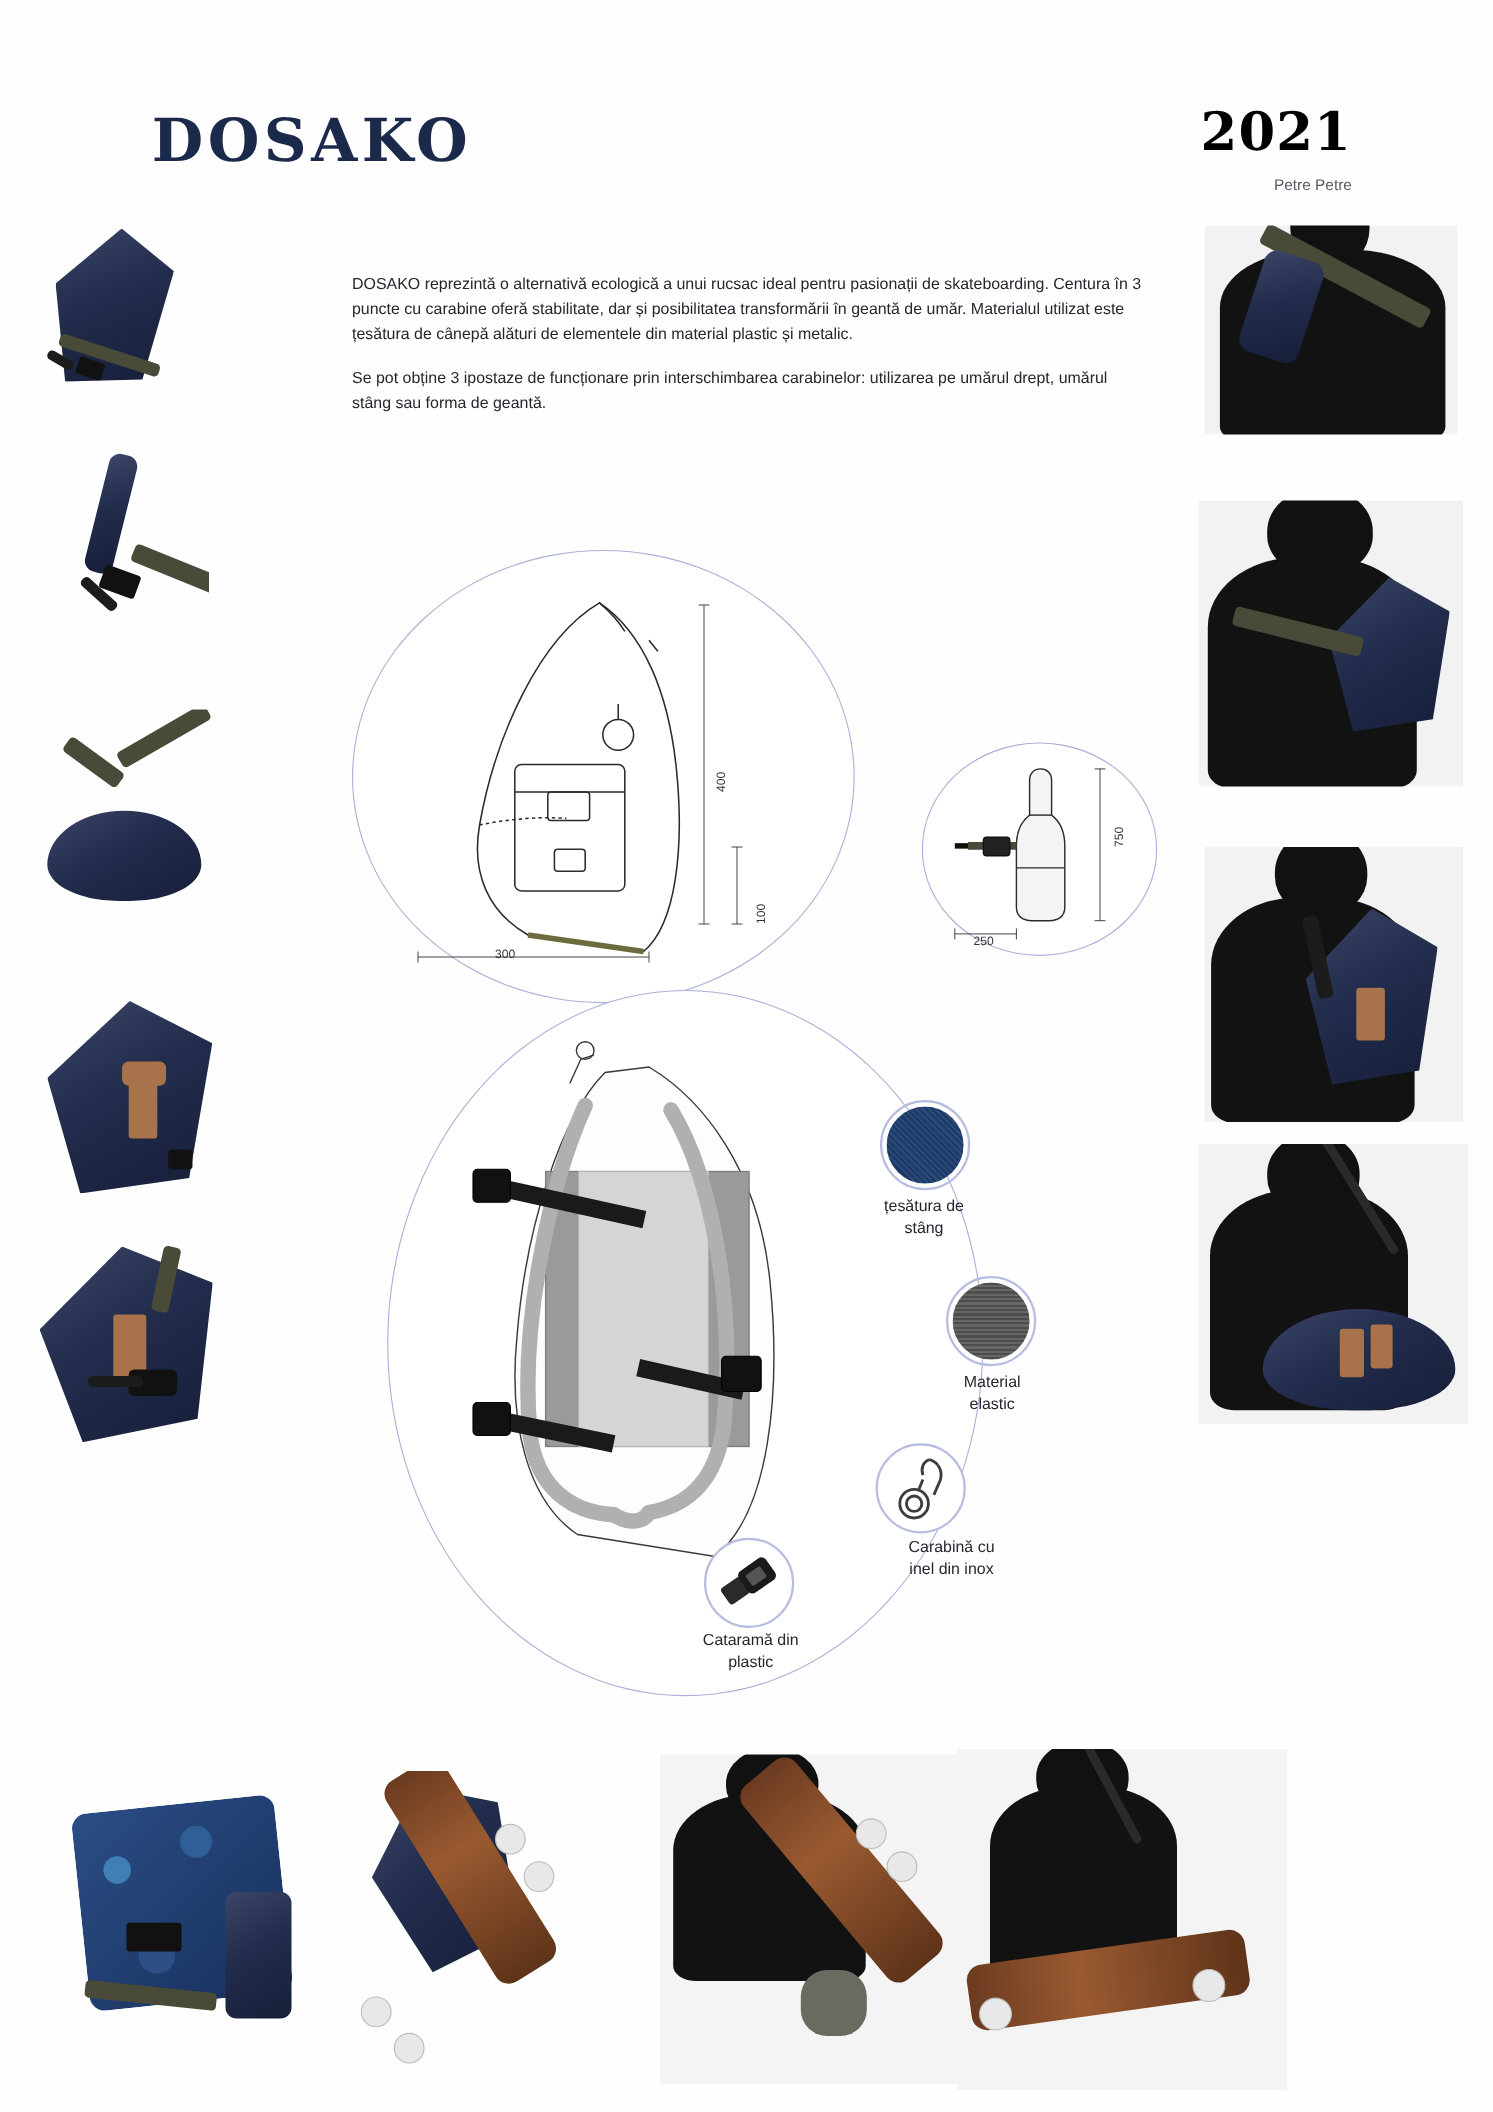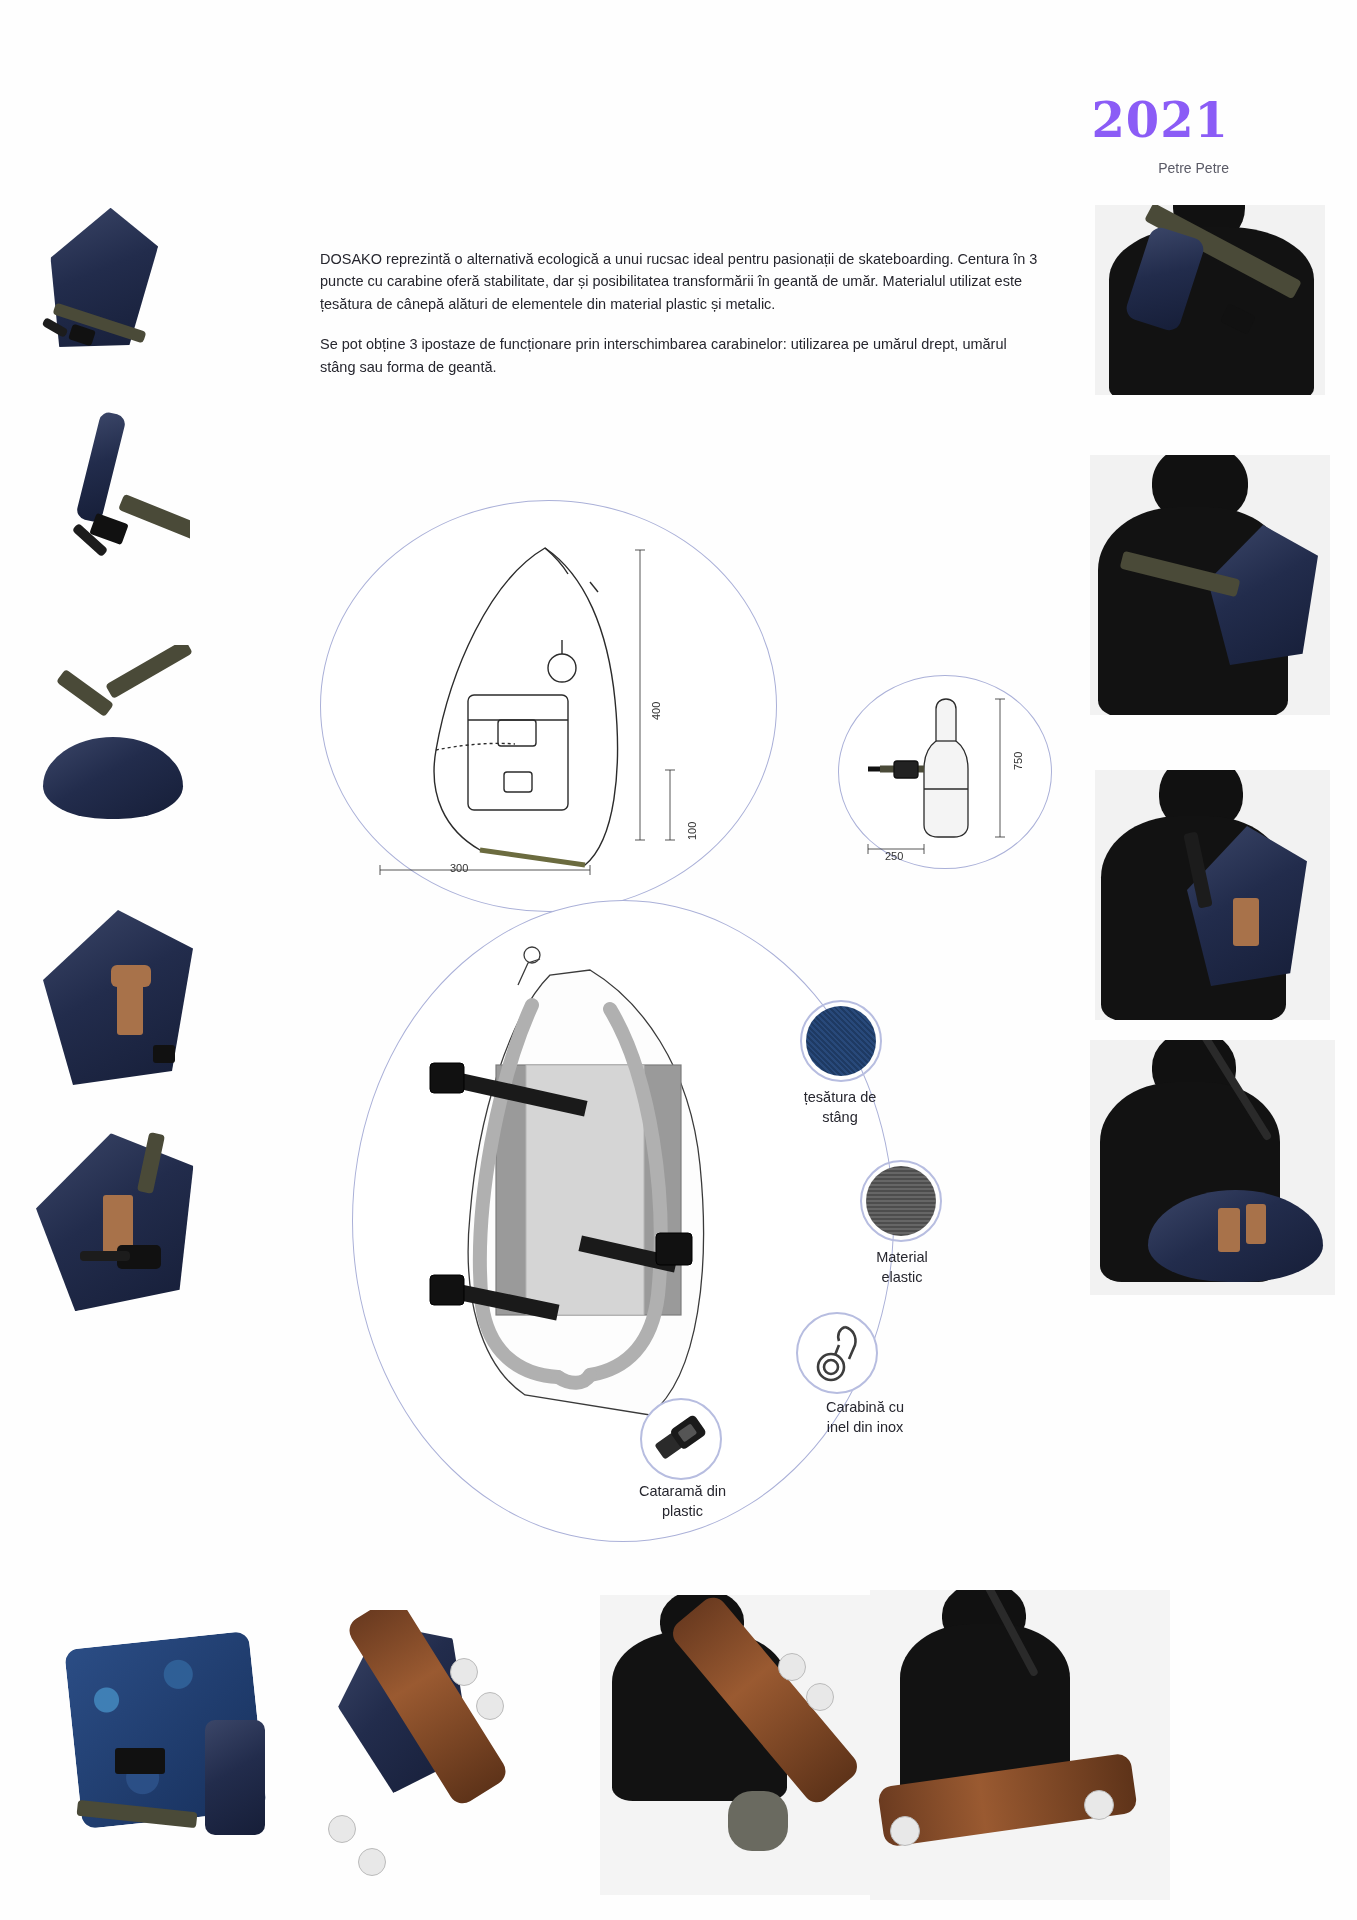--- a/index.html
+++ b/index.html
@@ -33,21 +33,21 @@
     color: #1b2a4a;
   }
   .year {
     position: absolute;
     right: 128px;
     top: 92px;
     font-family: "DejaVu Serif", serif;
     font-weight: 700;
     font-size: 48px;
     letter-spacing: 1px;
-    color: #8b5cf6;
+    color: #000000;
     text-align: right;
   }
   .author {
     position: absolute;
     right: 128px;
     top: 160px;
     font-size: 14px;
     color: #5a5a66;
     text-align: right;
     width: 220px;
@@ -181,20 +181,21 @@
     color: #333;
     font-family: "Liberation Sans", sans-serif;
   }
   .rot90 { transform: rotate(-90deg); transform-origin: left top; }
 </style>
 </head>
 <body>
 
 <div class="page">
 
+  <div class="brand">DOSAKO</div>
   <div class="year">2021</div>
   <div class="author">Petre Petre</div>
 
   <div class="desc">
     <p>DOSAKO reprezintă o alternativă ecologică a unui rucsac ideal pentru pasionații de skateboarding. Centura în 3 puncte cu carabine oferă stabilitate, dar și posibilitatea transformării în geantă de umăr. Materialul utilizat este țesătura de cânepă alături de elementele din material plastic și metalic.</p>
     <p>Se pot obține 3 ipostaze de funcționare prin interschimbarea carabinelor: utilizarea pe umărul drept, umărul stâng sau forma de geantă.</p>
   </div>
 
   <div class="photo" style="left:30px; top:205px; width:150px; height:185px;">
     <div class="inner">

